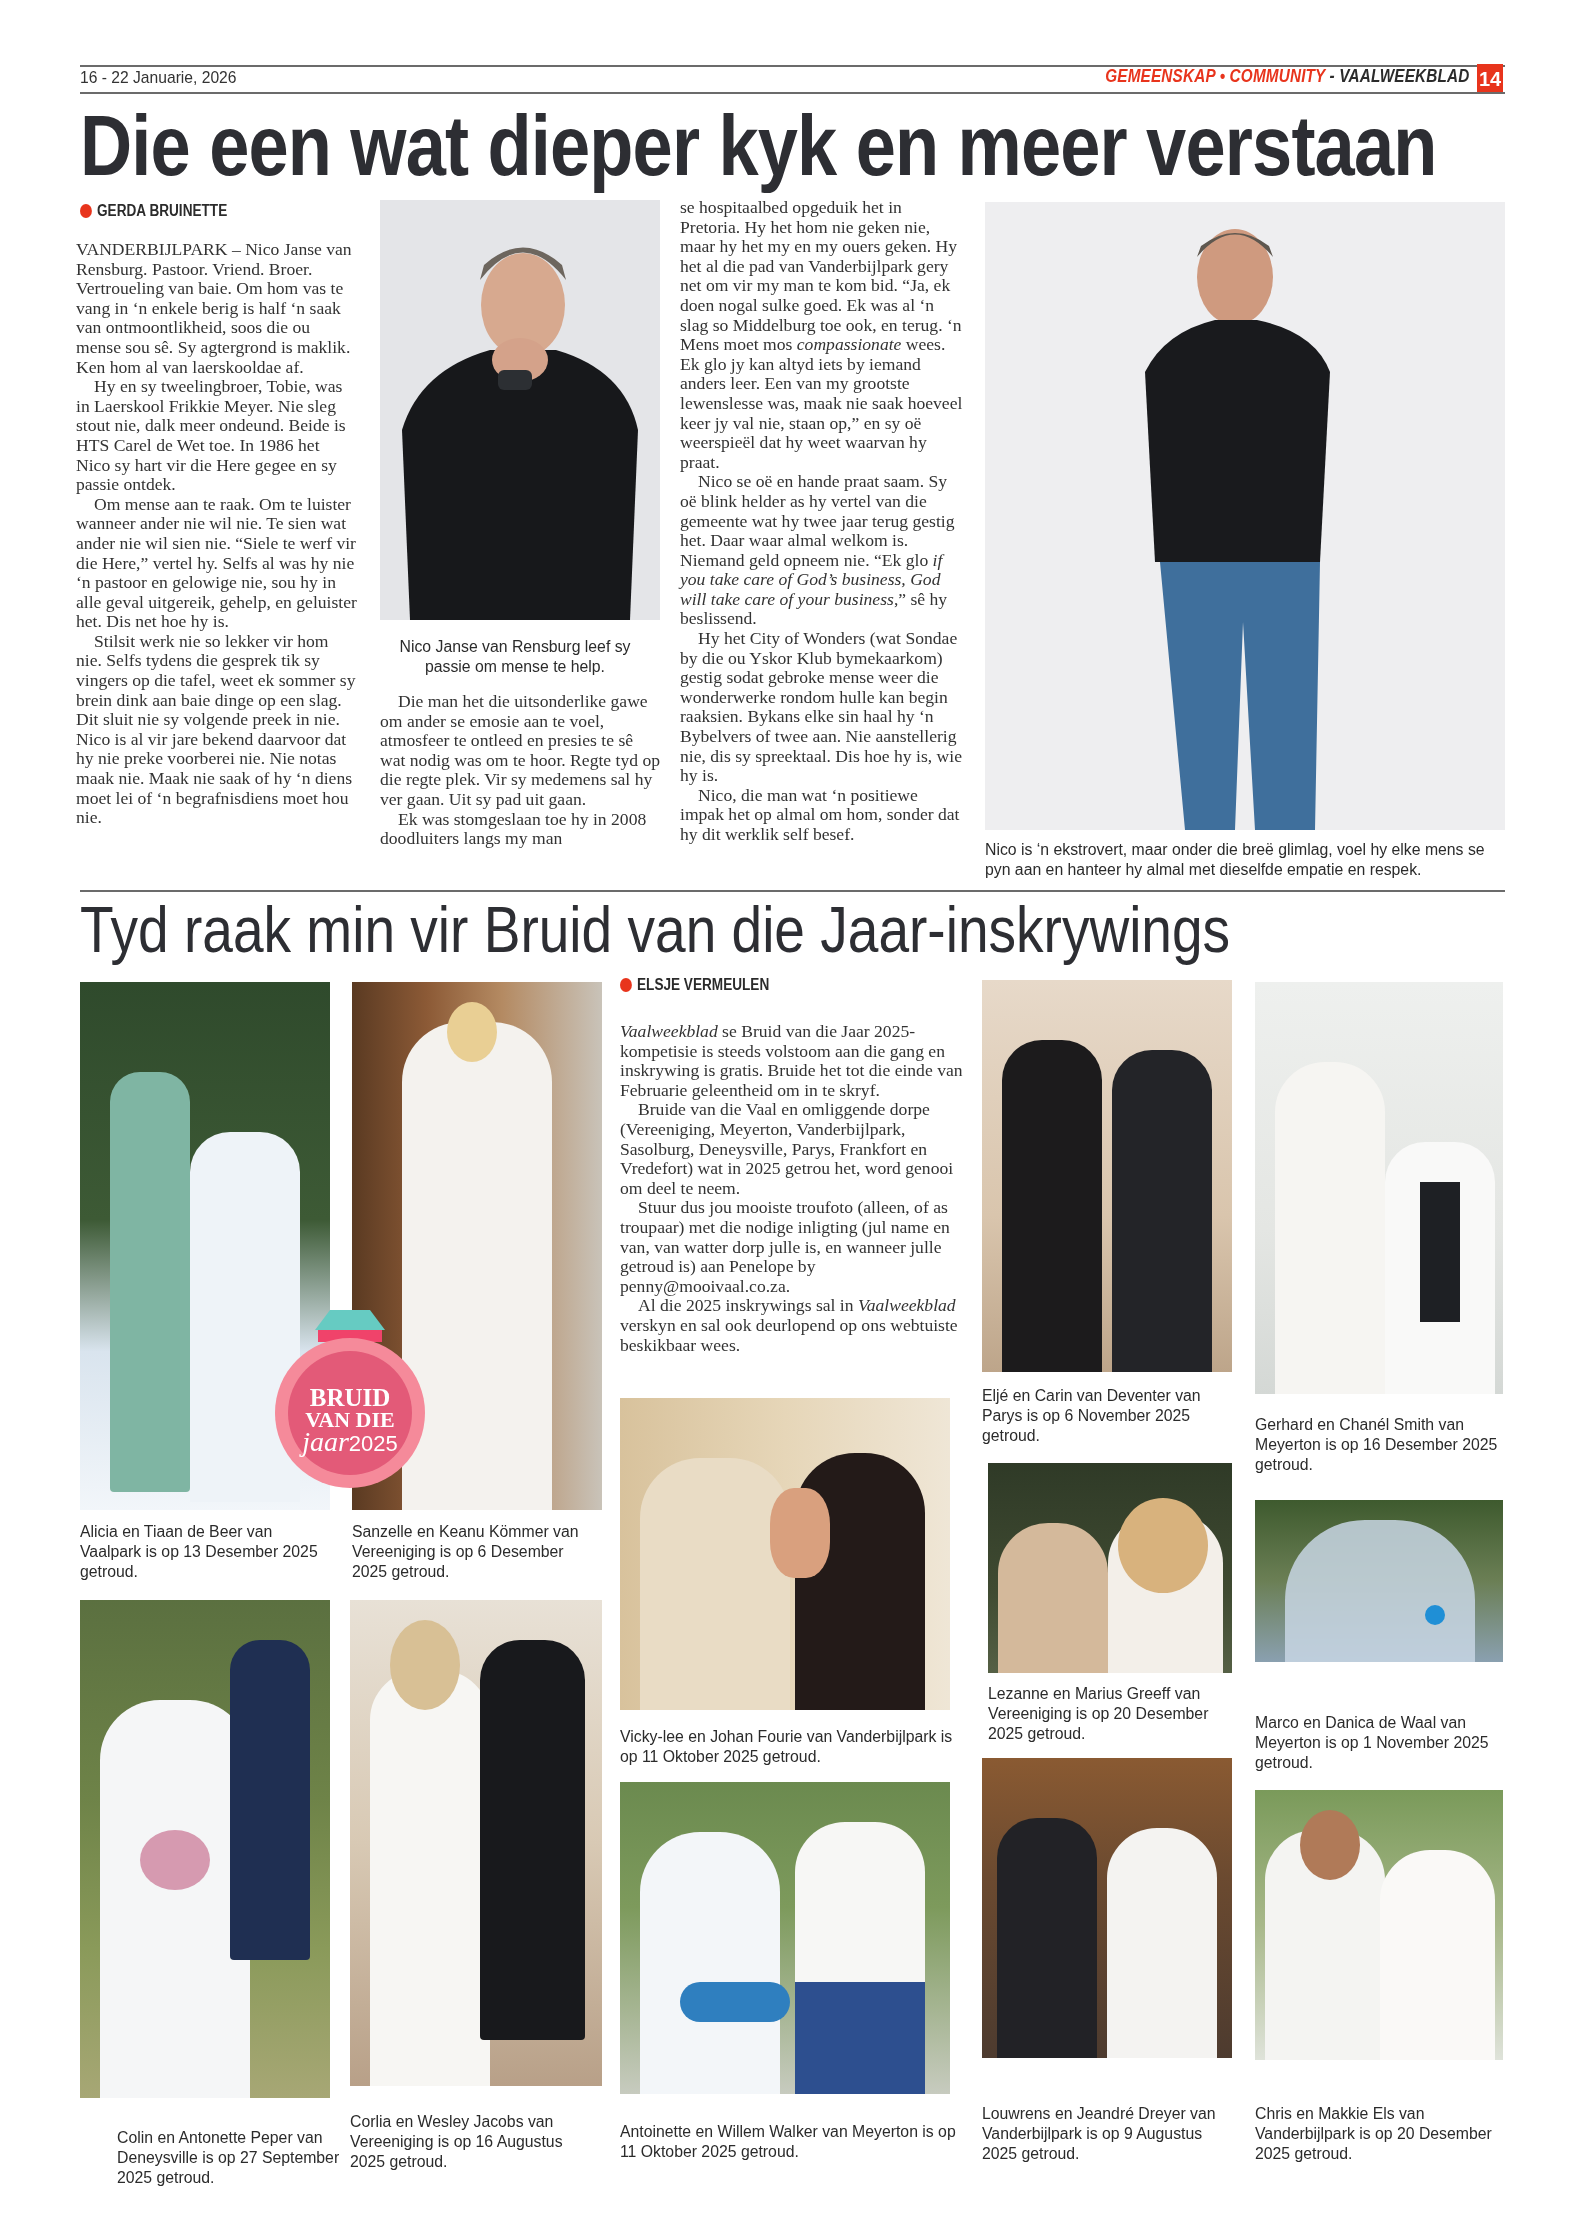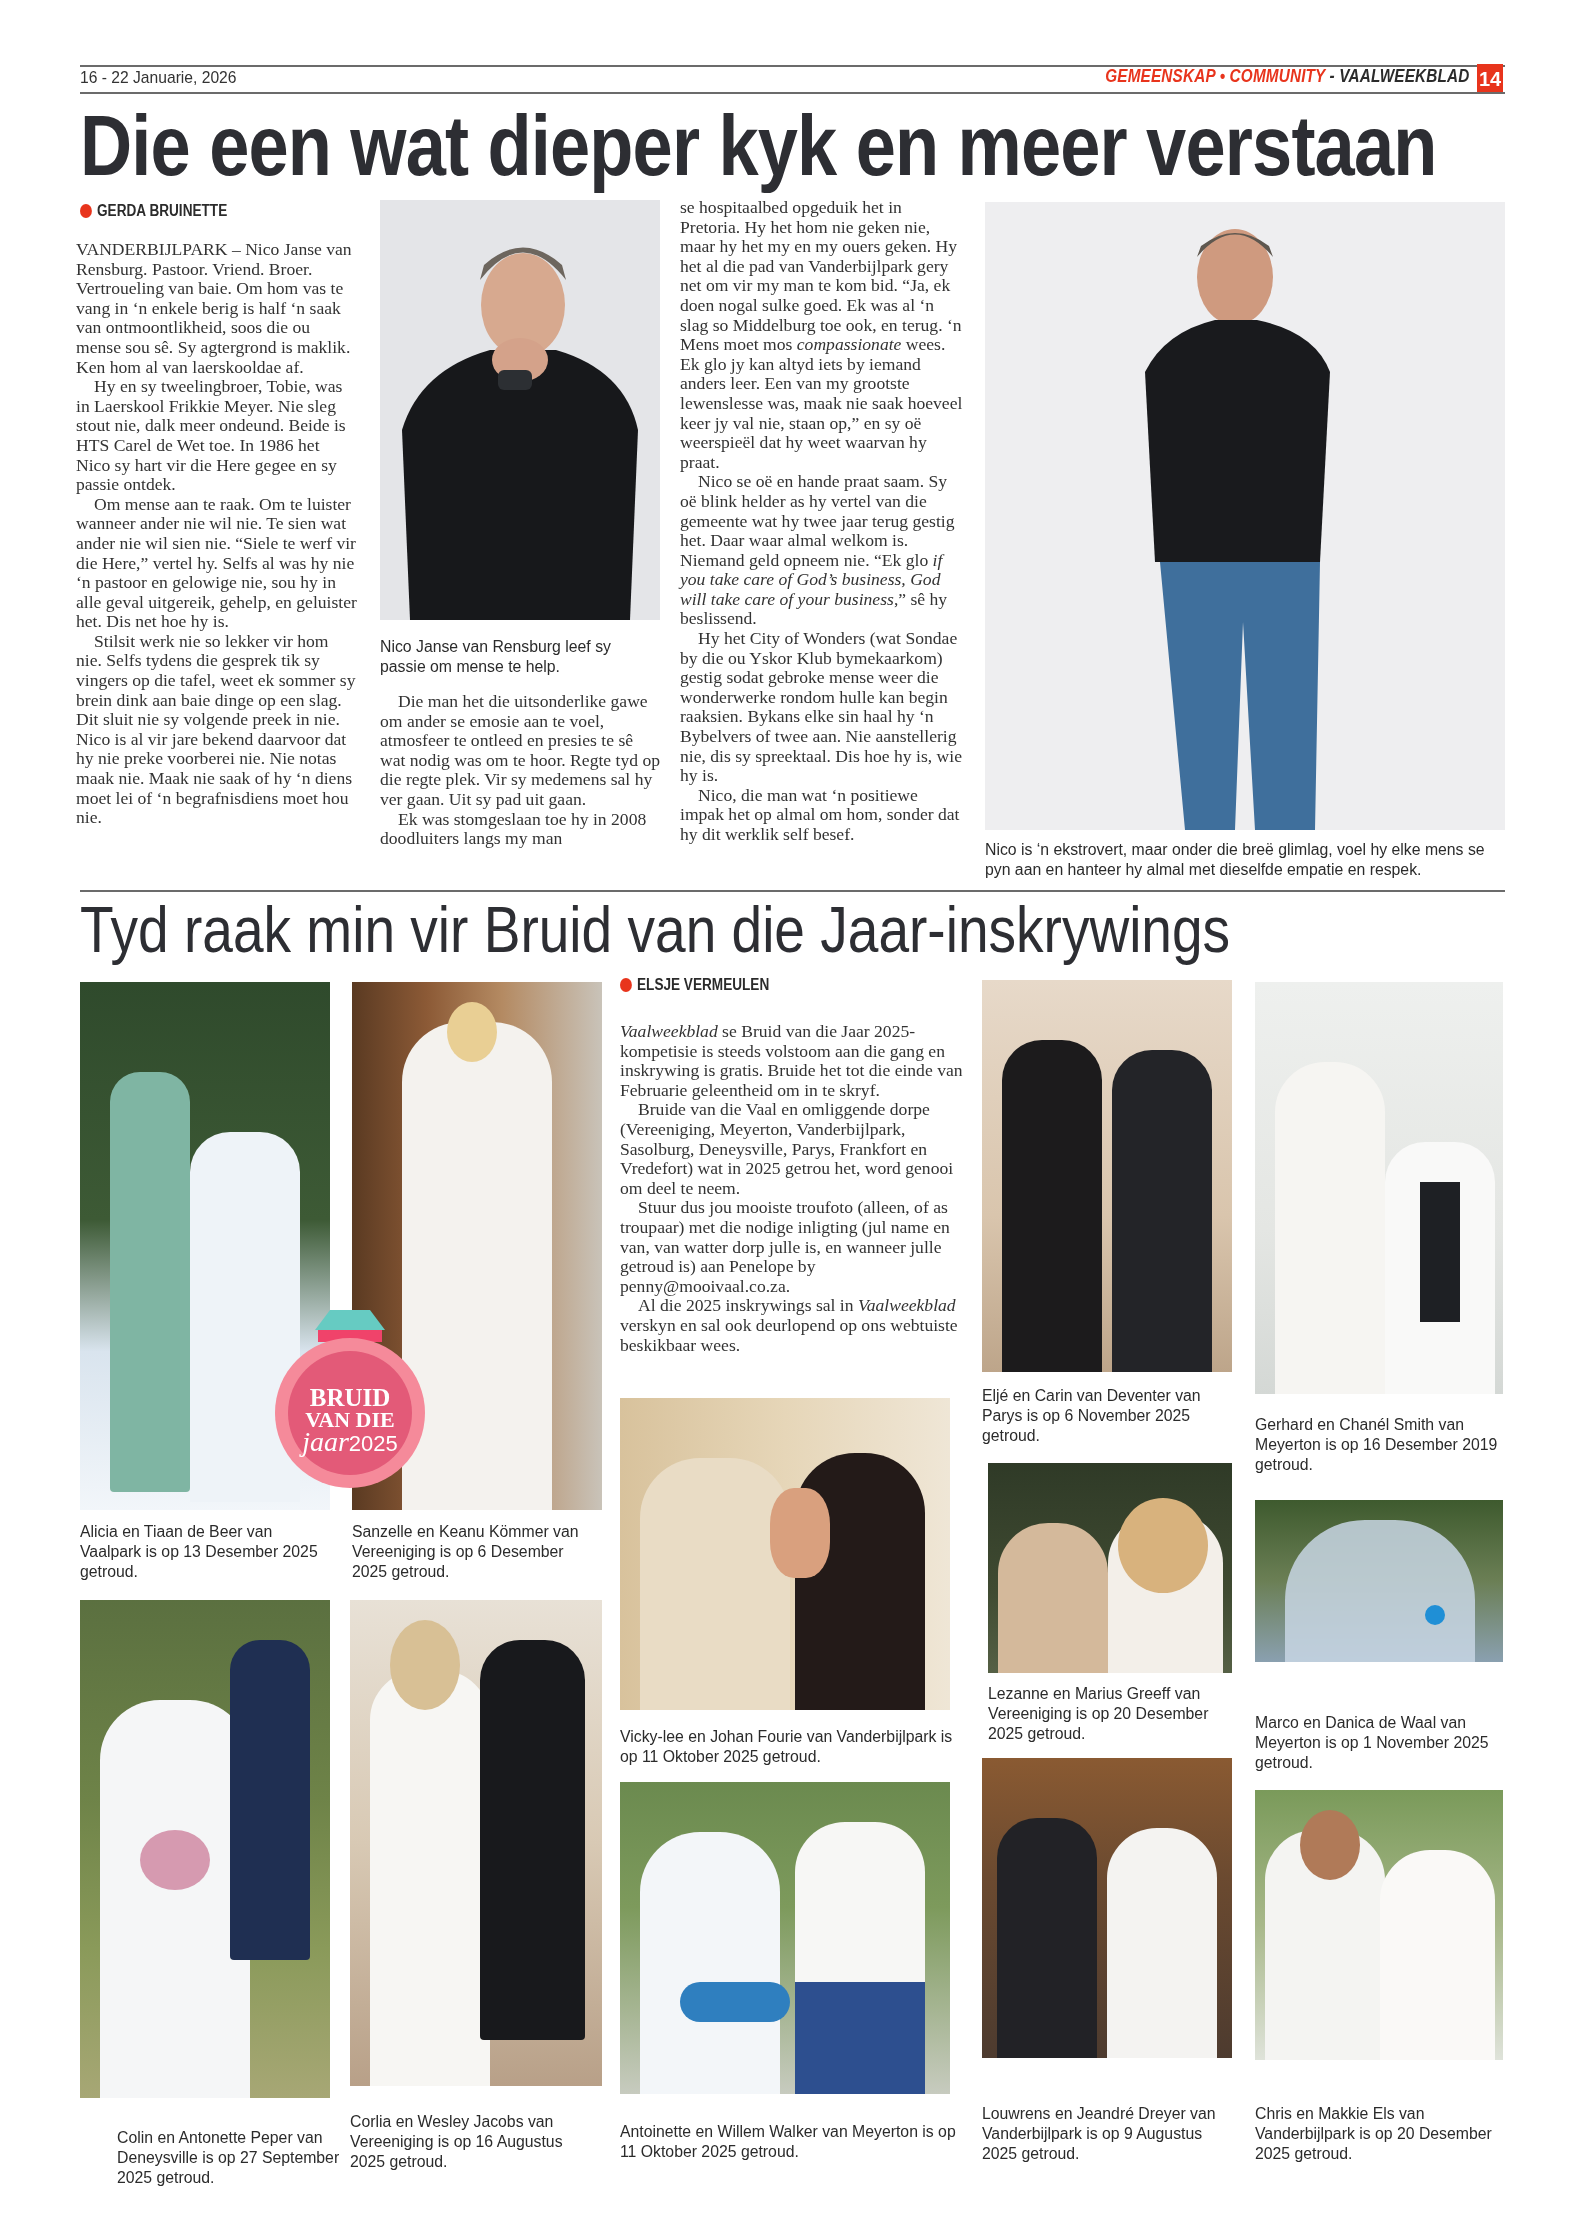--- a/index.html
+++ b/index.html
@@ -51,21 +51,21 @@
 
 <div class="photo" style="left:380px;top:200px;width:280px;height:420px;background:#e4e5e8;">
   <svg width="280" height="420" viewBox="0 0 280 420">
     <ellipse cx="143" cy="105" rx="42" ry="52" fill="#d7a98f"></ellipse>
     <path d="M100 80 Q143 25 186 80 L182 65 Q143 30 104 65 Z" fill="#6d665e"></path>
     <path d="M30 420 L22 230 Q40 170 110 150 L176 150 Q245 170 258 230 L250 420 Z" fill="#17181b"></path>
     <ellipse cx="140" cy="160" rx="28" ry="22" fill="#d4a28a"></ellipse>
     <rect x="118" y="170" width="34" height="20" rx="6" fill="#2c2f33"></rect>
   </svg>
 </div>
-<div class="abs caption" style="left:380px;top:637px;width:270px;">Nico Janse van Rensburg leef sy passie om mense te help.</div>
+<div class="abs caption" style="left:380px;top:637px;width:270px;text-align:center;">Nico Janse van Rensburg leef sy passie om mense te help.</div>
 
 <div class="abs body" style="left:380px;top:692px;width:282px;">
   <p class="ind">Die man het die uitsonderlike gawe om ander se emosie aan te voel, atmosfeer te ontleed en presies te sê wat nodig was om te hoor. Regte tyd op die regte plek. Vir sy medemens sal hy ver gaan. Uit sy pad uit gaan.</p>
   <p class="ind">Ek was stomgeslaan toe hy in 2008 doodluiters langs my man</p>
 </div>
 
 <div class="abs body" style="left:680px;top:198px;width:285px;">
   <p><span>se hospitaalbed opgeduik het in Pretoria. Hy het hom nie geken nie, maar hy het my en my ouers geken. Hy het al die pad van Vanderbijlpark gery net om vir my man te kom bid. “Ja, ek doen nogal sulke goed. Ek was al ‘n slag so Middelburg toe ook, en terug. ‘n Mens moet mos </span><i>compassionate</i><span> wees. Ek glo jy kan altyd iets by iemand anders leer. Een van my grootste lewenslesse was, maak nie saak hoeveel keer jy val nie, staan op,” en sy oë weerspieël dat hy weet waarvan hy praat.</span></p>
   <p class="ind"><span>Nico se oë en hande praat saam. Sy oë blink helder as hy vertel van die gemeente wat hy twee jaar terug gestig het. Daar waar almal welkom is. Niemand geld opneem nie. “Ek glo </span><i>if you take care of God’s business, God will take care of your business</i><span>,” sê hy beslissend.</span></p>
   <p class="ind">Hy het City of Wonders (wat Sondae by die ou Yskor Klub bymekaarkom) gestig sodat gebroke mense weer die wonderwerke rondom hulle kan begin raaksien. Bykans elke sin haal hy ‘n Bybelvers of twee aan. Nie aanstellerig nie, dis sy spreektaal. Dis hoe hy is, wie hy is.</p>
@@ -155,21 +155,21 @@
   <div class="fig" style="left:15px;top:60px;width:100px;height:240px;background:#222226;border-radius:40px 40px 0 0;"></div>
   <div class="fig" style="left:125px;top:70px;width:110px;height:230px;background:#f4f3f1;border-radius:50px 50px 0 0;"></div>
 </div>
 <div class="abs caption" style="left:982px;top:2104px;width:250px;">Louwrens en Jeandré Dreyer van Vanderbijlpark is op 9 Augustus 2025 getroud.</div>
 
 <div class="photo" style="left:1255px;top:982px;width:248px;height:412px;background:linear-gradient(180deg,#eef0ee 0%,#e4e6e3 60%,#d4d8d5 100%);">
   <div class="fig" style="left:20px;top:80px;width:110px;height:332px;background:#f6f5f2;border-radius:50px 50px 0 0;"></div>
   <div class="fig" style="left:130px;top:160px;width:110px;height:252px;background:#f9f9f8;border-radius:40px 40px 0 0;"></div>
   <div class="fig" style="left:165px;top:200px;width:40px;height:140px;background:#1e2024;"></div>
 </div>
-<div class="abs caption" style="left:1255px;top:1415px;width:250px;">Gerhard en Chanél Smith van Meyerton is op 16 Desember 2019 getroud.</div>
+<div class="abs caption" style="left:1255px;top:1415px;width:250px;">Gerhard en Chanél Smith van Meyerton is op 16 Desember 2025 getroud.</div>
 
 <div class="photo" style="left:1255px;top:1500px;width:248px;height:162px;background:linear-gradient(180deg,#3e5a2e 0%,#6b7f55 50%,#8aa0b0 100%);">
   <div class="fig" style="left:30px;top:20px;width:190px;height:142px;background:#c8d6e4;border-radius:80px 80px 0 0;opacity:0.85;"></div>
   <div class="fig" style="left:170px;top:105px;width:20px;height:20px;background:#1f8fd6;border-radius:50%;"></div>
 </div>
 <div class="abs caption" style="left:1255px;top:1713px;width:250px;">Marco en Danica de Waal van Meyerton is op 1 November 2025 getroud.</div>
 
 <div class="photo" style="left:1255px;top:1790px;width:248px;height:270px;background:linear-gradient(180deg,#7a9a5a 0%,#a8b88a 50%,#dfe3da 100%);">
   <div class="fig" style="left:10px;top:40px;width:120px;height:230px;background:#f4f4f2;border-radius:50px 50px 0 0;"></div>
   <div class="fig" style="left:45px;top:20px;width:60px;height:70px;background:#b07a58;border-radius:50%;"></div>

